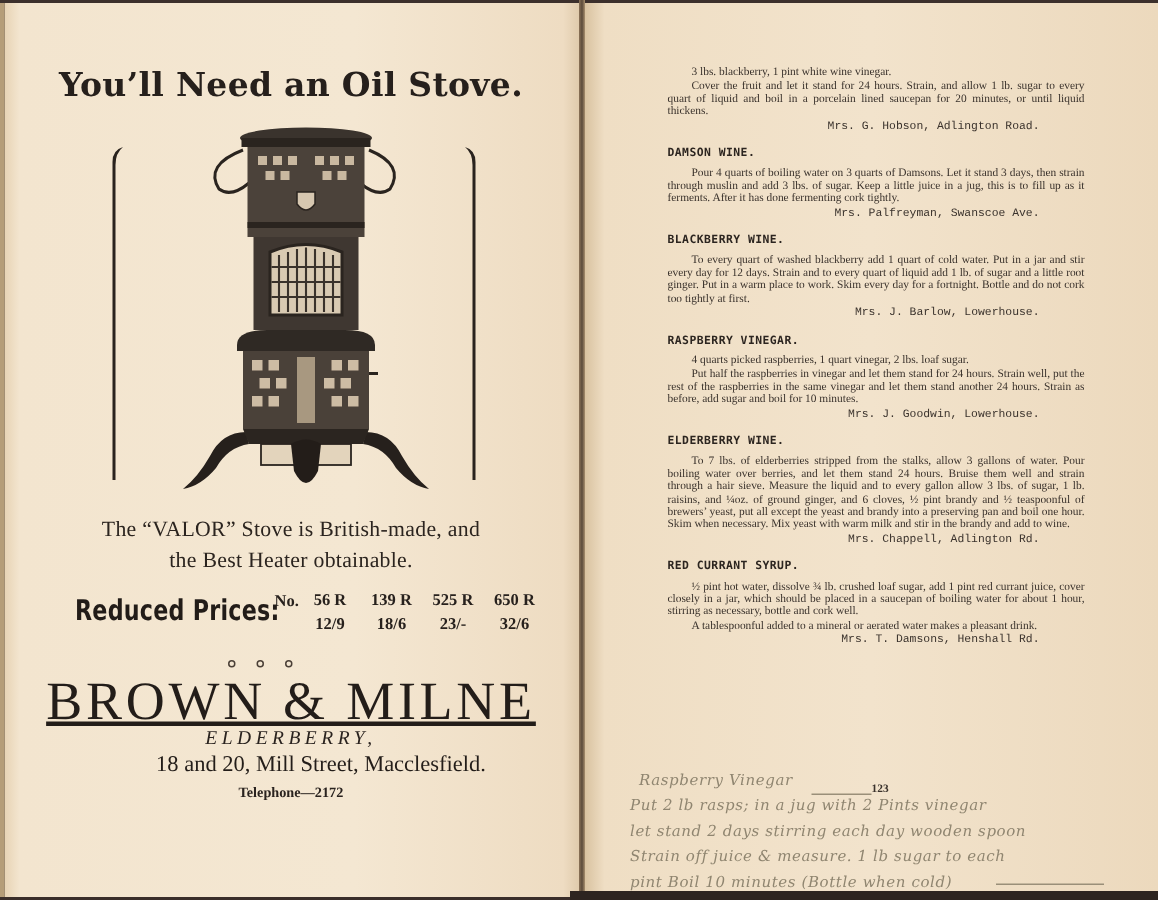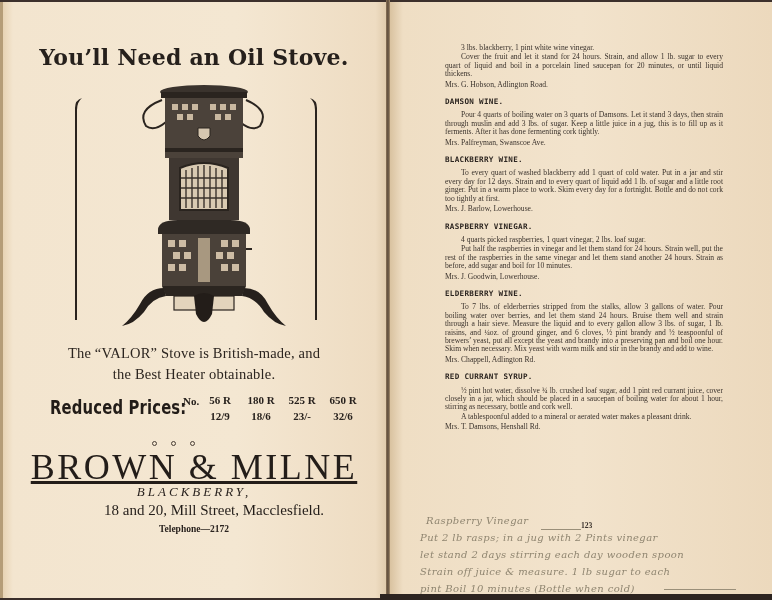--- a/index.html
+++ b/index.html
@@ -95,21 +95,21 @@
   .recipes {
     position: absolute; left: 445px; top: 44px; width: 278px;
     font-family: "Liberation Serif", serif; font-size: 7.6px; line-height: 8.4px; color: #3a322c;
   }
   .recipe { margin-bottom: 9px; }
   .recipe h3 {
     margin: 0 0 5px 0; font-family: "DejaVu Sans Mono", monospace; font-weight: bold;
     font-size: 7.6px; letter-spacing: 0.3px; color: #2c2520;
   }
   .recipe p { margin: 0 0 1px 0; text-align: justify; text-indent: 16px; }
-  .recipe .credit { margin: 2px 30px 0 0; text-indent: 0; }
+  .recipe .credit { text-align: right; margin: 2px 30px 0 0; text-indent: 0; font-family: Liberation Mono, monospace; }
   .page-number {
     position: absolute; left: 581px; top: 521px; font-size: 7.6px; font-weight: bold; color: #3a322c;
   }
   .handwriting {
     position: absolute; left: 420px; top: 512px; width: 352px;
     font-family: "DejaVu Serif", serif; font-style: italic;
     color: #8f8570; font-size: 10px; line-height: 17px; letter-spacing: 0.4px;
   }
   .handwriting .hw-title { display: block; padding-left: 6px; }
   .handwriting .hw-line { display: block; white-space: nowrap; }
@@ -209,37 +209,37 @@
   </div>
 
   <div class="prices-label">Reduced Prices:</div>
   <div class="price-grid">
     <span class="no">No.</span>
     <div class="col" style="left:16px;">
       <span class="model">56 R</span>
       <span class="price">12/9</span>
     </div>
     <div class="col" style="left:57px;">
-      <span class="model">180 R</span>
+      <span class="model">139 R</span>
       <span class="price">18/6</span>
     </div>
     <div class="col" style="left:98px;">
       <span class="model">525 R</span>
       <span class="price">23/-</span>
     </div>
     <div class="col" style="left:139px;">
       <span class="model">650 R</span>
       <span class="price">32/6</span>
     </div>
   </div>
 
   <div class="dots"><span></span><span></span><span></span></div>
 
   <div class="firm-name">BROWN &amp; MILNE</div>
-  <div class="firm-trade">BLACKBERRY,</div>
+  <div class="firm-trade">ELDERBERRY,</div>
   <div class="firm-address">18 and 20, Mill Street, Macclesfield.</div>
   <div class="firm-phone">Telephone—2172</div>
 
   <div class="page right"></div>
   <div class="spine"></div>
 
   <div class="recipes">
     <div class="recipe">
       <p>3 lbs. blackberry, 1 pint white wine vinegar.</p>
       <p>Cover the fruit and let it stand for 24 hours. Strain, and allow 1 lb. sugar to every quart of liquid and boil in a porcelain lined saucepan for 20 minutes, or until liquid thickens.</p>

